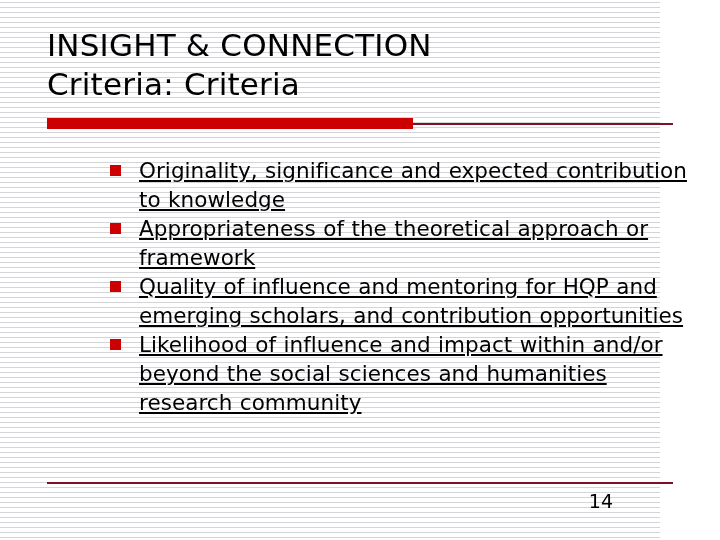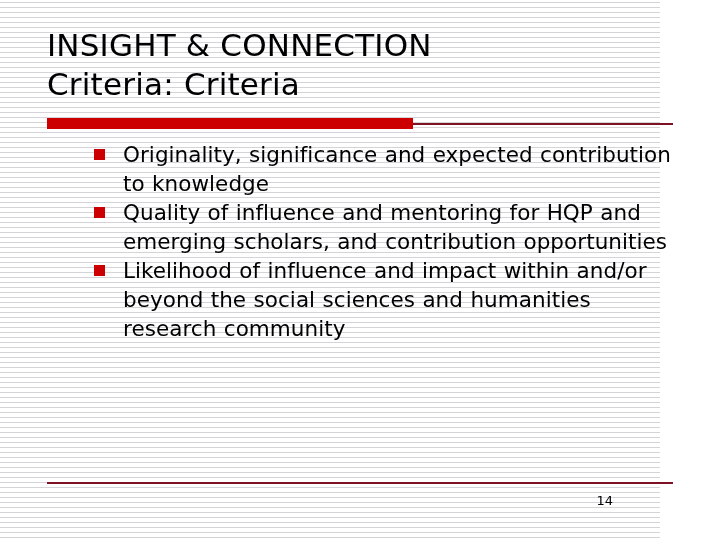--- a/index.html
+++ b/index.html
@@ -66,23 +66,24 @@
     height: 11px;
     background: #cc0000;
   }
 
   
   #body-list {
     position: absolute;
     left: 88px;
     top: 140px;
     width: 600px;
-    margin: 0;
+    margin: 16px;
     padding: 0;
     list-style: none;
+    text-decoration: underline;
   }
   .bullet-row {
     position: relative;
     padding-left: 35px;
     margin: 0 0 0 0;
   }
   .bullet-marker {
     position: absolute;
     left: 6px;
     top: 9px;
@@ -108,21 +109,21 @@
     top: 482px;
     width: 626px;
     height: 2px;
     background: #7d1225;
   }
   #page-number {
     position: absolute;
     right: 47px;
     top: 493px;
     font-family: "DejaVu Sans", sans-serif;
-    font-size: 13px;
+    font-size: 19px;
     line-height: 16px;
     color: #000000;
     text-align: right;
   }
 </style>
 </head>
 <body>
 
 <div id="slide">
 
@@ -134,20 +135,24 @@
   <div id="title-rule-thin"></div>
   <div id="title-rule-thick"></div>
 
   <ul id="body-list">
     <li class="bullet-row">
       <span class="bullet-marker"></span>
       <span class="bullet-text">Originality, significance and expected contribution to knowledge</span>
     </li>
     <li class="bullet-row">
       <span class="bullet-marker"></span>
+      <span class="bullet-text">Appropriateness of the theoretical approach or framework</span>
+    </li>
+    <li class="bullet-row">
+      <span class="bullet-marker"></span>
       <span class="bullet-text">Quality of influence and mentoring for HQP and emerging scholars, and contribution opportunities</span>
     </li>
     <li class="bullet-row">
       <span class="bullet-marker"></span>
       <span class="bullet-text">Likelihood of influence and impact within and/or beyond the social sciences and humanities research community</span>
     </li>
   </ul>
 
   <div id="footer-rule"></div>
   <div id="page-number">14</div>

